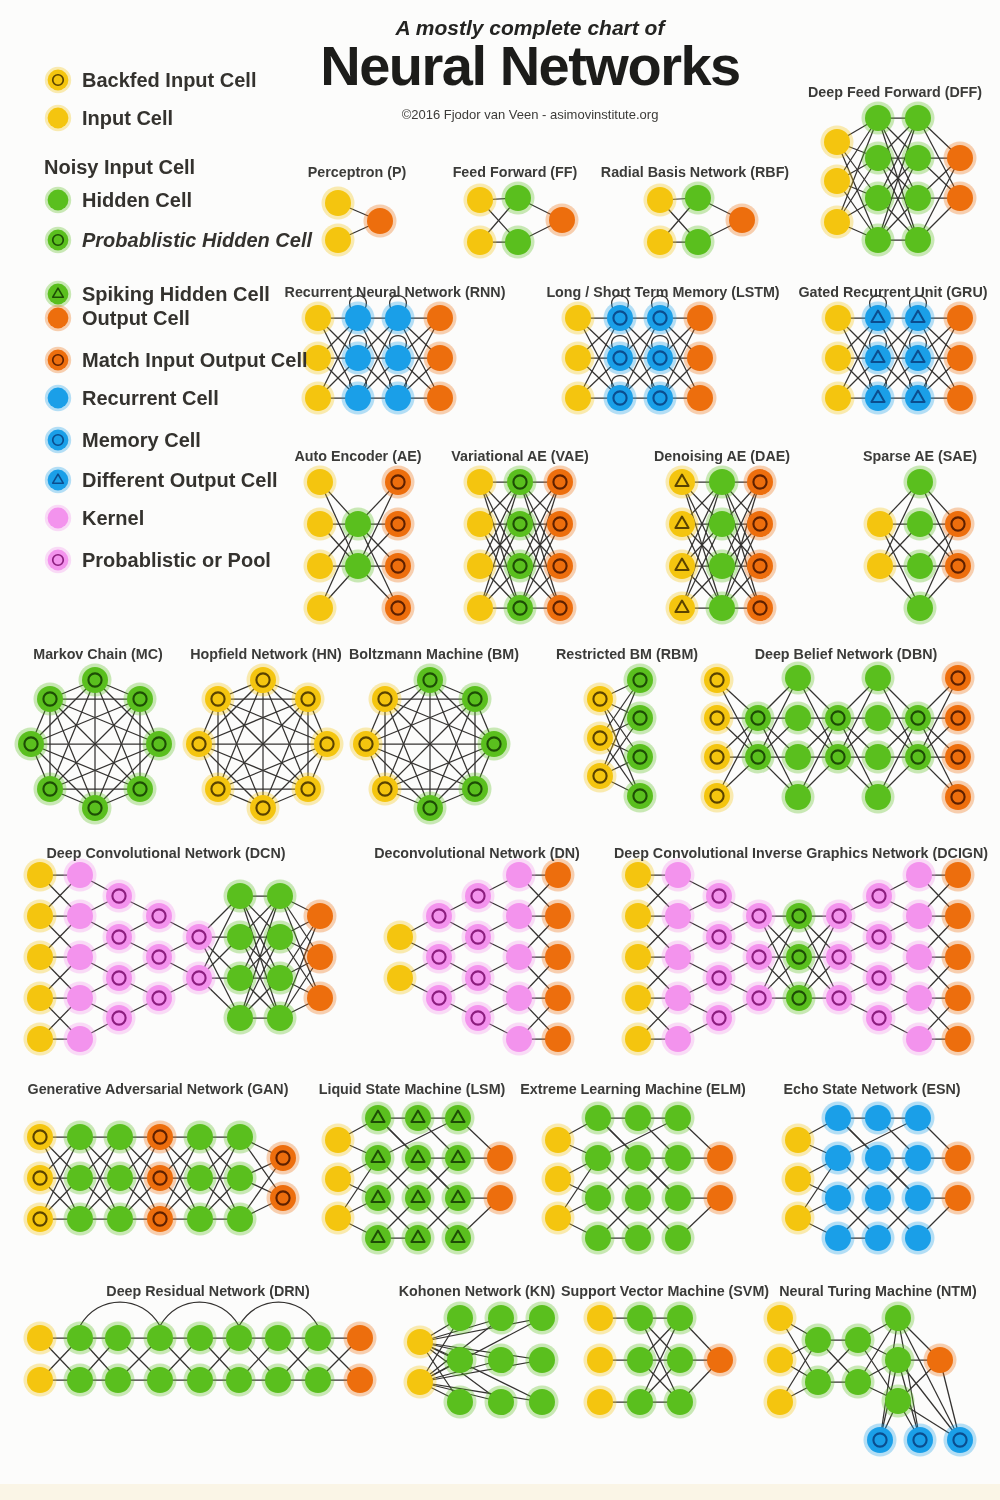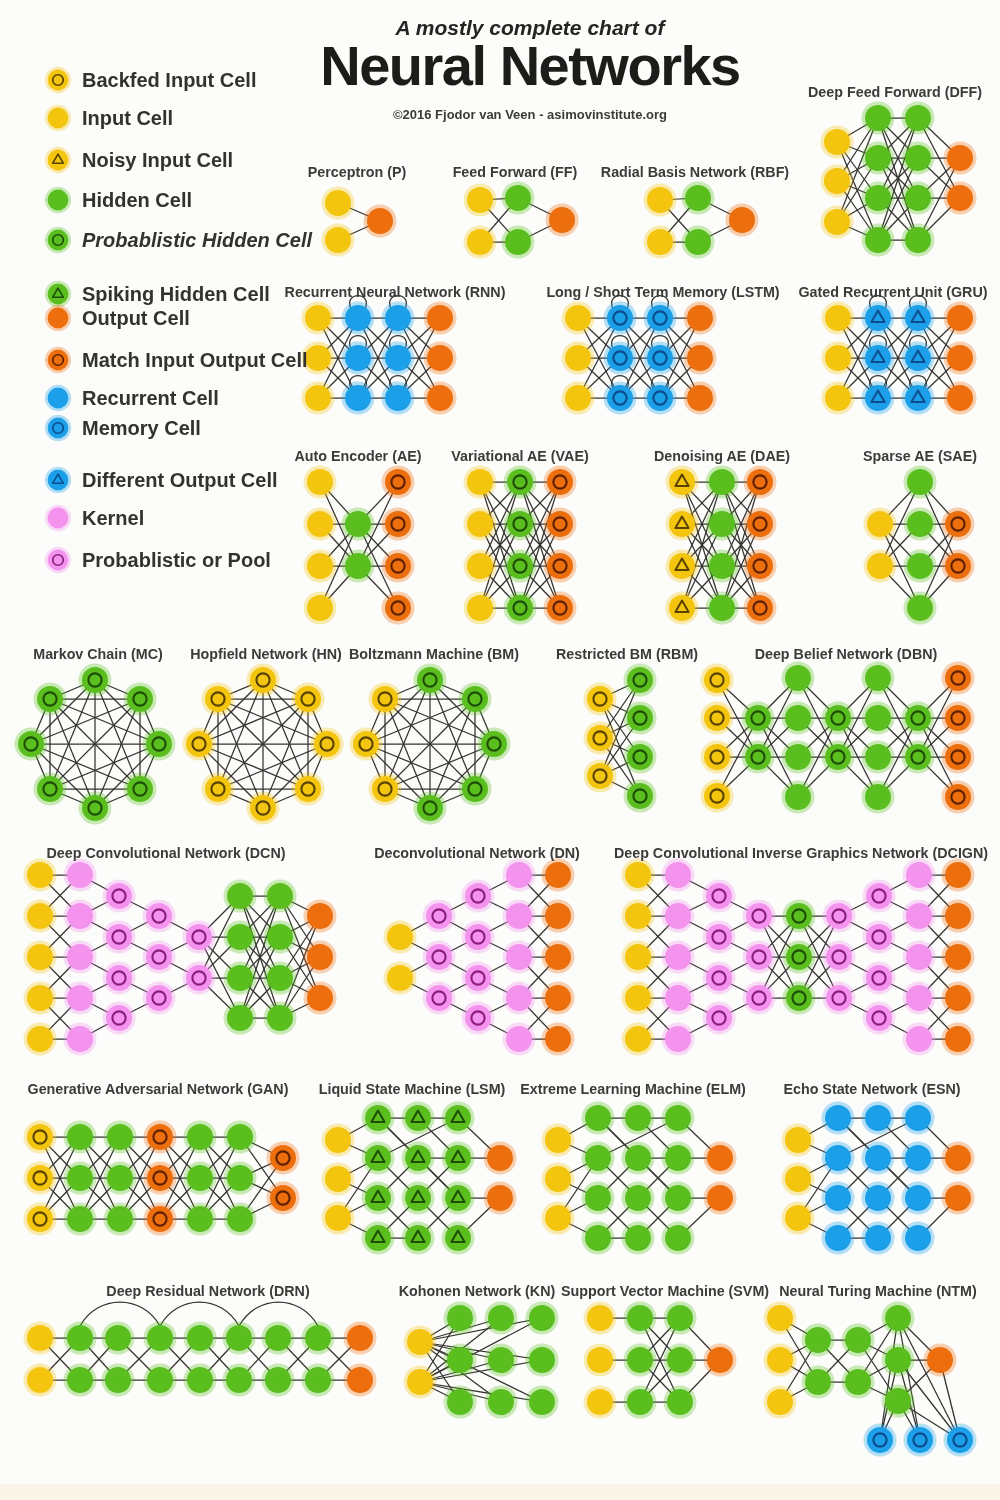--- a/index.html
+++ b/index.html
@@ -5,21 +5,21 @@
   html,body{margin:0;padding:0;}
   body{
     width:1000px;height:1500px;position:relative;overflow:hidden;
     background:#FCFCFB;
     font-family:"Liberation Sans", sans-serif;
   }
   #net-canvas{position:absolute;left:0;top:0;}
   #header{position:absolute;left:250px;top:0;width:560px;text-align:center;}
   .hdr-sub{position:absolute;left:0;right:0;top:16px;font-style:italic;font-weight:700;font-size:21px;color:#242422;}
   .hdr-title{position:absolute;left:0;right:0;top:38px;font-weight:800;font-size:56px;line-height:1;letter-spacing:-1.5px;color:#1c1c1a;}
-  .hdr-copy{position:absolute;left:0;right:0;top:107px;font-size:13px;font-weight:700;color:#3c3b38;}
+  .hdr-copy{position:absolute;left:0;right:0;top:107px;font-size:13px;font-weight:400;color:#3c3b38;}
   #legend{position:absolute;left:0;top:0;}
   .legend-item{position:absolute;left:44px;display:flex;align-items:center;gap:10px;height:28px;}
   .legend-item span.lbl{font-size:20px;font-weight:600;color:#34322e;white-space:nowrap;}
   #footer-band{position:absolute;left:0;bottom:0;width:1000px;height:16px;background:#F7EFD6;opacity:.55;}
 </style>
 </head>
 <body>
 
 <svg id="net-canvas" width="1000" height="1500" viewBox="0 0 1000 1500">
     <g>
@@ -2566,21 +2566,21 @@
     </div>
     <div class="legend-item" style="top: 104px;">
       <svg width="28" height="28">
         <g>
           <circle cx="14" cy="14" r="13.200000000000001" fill="#F4C50F" opacity="0.32"></circle>
           <circle cx="14" cy="14" r="10.4" fill="#F4C50F"></circle>
         </g>
       </svg>
       <span class="lbl">Input Cell</span>
     </div>
-    <div class="legend-item" style="top: 146px;">
+    <div class="legend-item" style="top: 146px; flex-direction: column;">
       <svg width="28" height="28">
         <g>
           <circle cx="14" cy="14" r="13.200000000000001" fill="#F4C50F" opacity="0.32"></circle>
           <circle cx="14" cy="14" r="10.4" fill="#F4C50F"></circle>
           <polygon points="14,8.079999999999998 19.28,17.2 8.719999999999999,17.2" fill="none" stroke="#5a4300" stroke-width="1.6" stroke-linejoin="round"></polygon>
         </g>
       </svg>
       <span class="lbl">Noisy Input Cell</span>
     </div>
     <div class="legend-item" style="top: 186px;">
@@ -2633,21 +2633,21 @@
     </div>
     <div class="legend-item" style="top: 384px;">
       <svg width="28" height="28">
         <g>
           <circle cx="14" cy="14" r="13.200000000000001" fill="#1A9FE8" opacity="0.32"></circle>
           <circle cx="14" cy="14" r="10.4" fill="#1A9FE8"></circle>
         </g>
       </svg>
       <span class="lbl">Recurrent Cell</span>
     </div>
-    <div class="legend-item" style="top: 414px;">
+    <div class="legend-item" style="top: 426px;">
       <svg width="28" height="28">
         <g>
           <circle cx="14" cy="14" r="13.200000000000001" fill="#1A9FE8" opacity="0.32"></circle>
           <circle cx="14" cy="14" r="10.4" fill="#1A9FE8"></circle>
           <circle cx="14" cy="14" r="5.28" fill="none" stroke="#0b4d8e" stroke-width="1.6800000000000002"></circle>
         </g>
       </svg>
       <span class="lbl">Memory Cell</span>
     </div>
     <div class="legend-item" style="top: 466px;">

